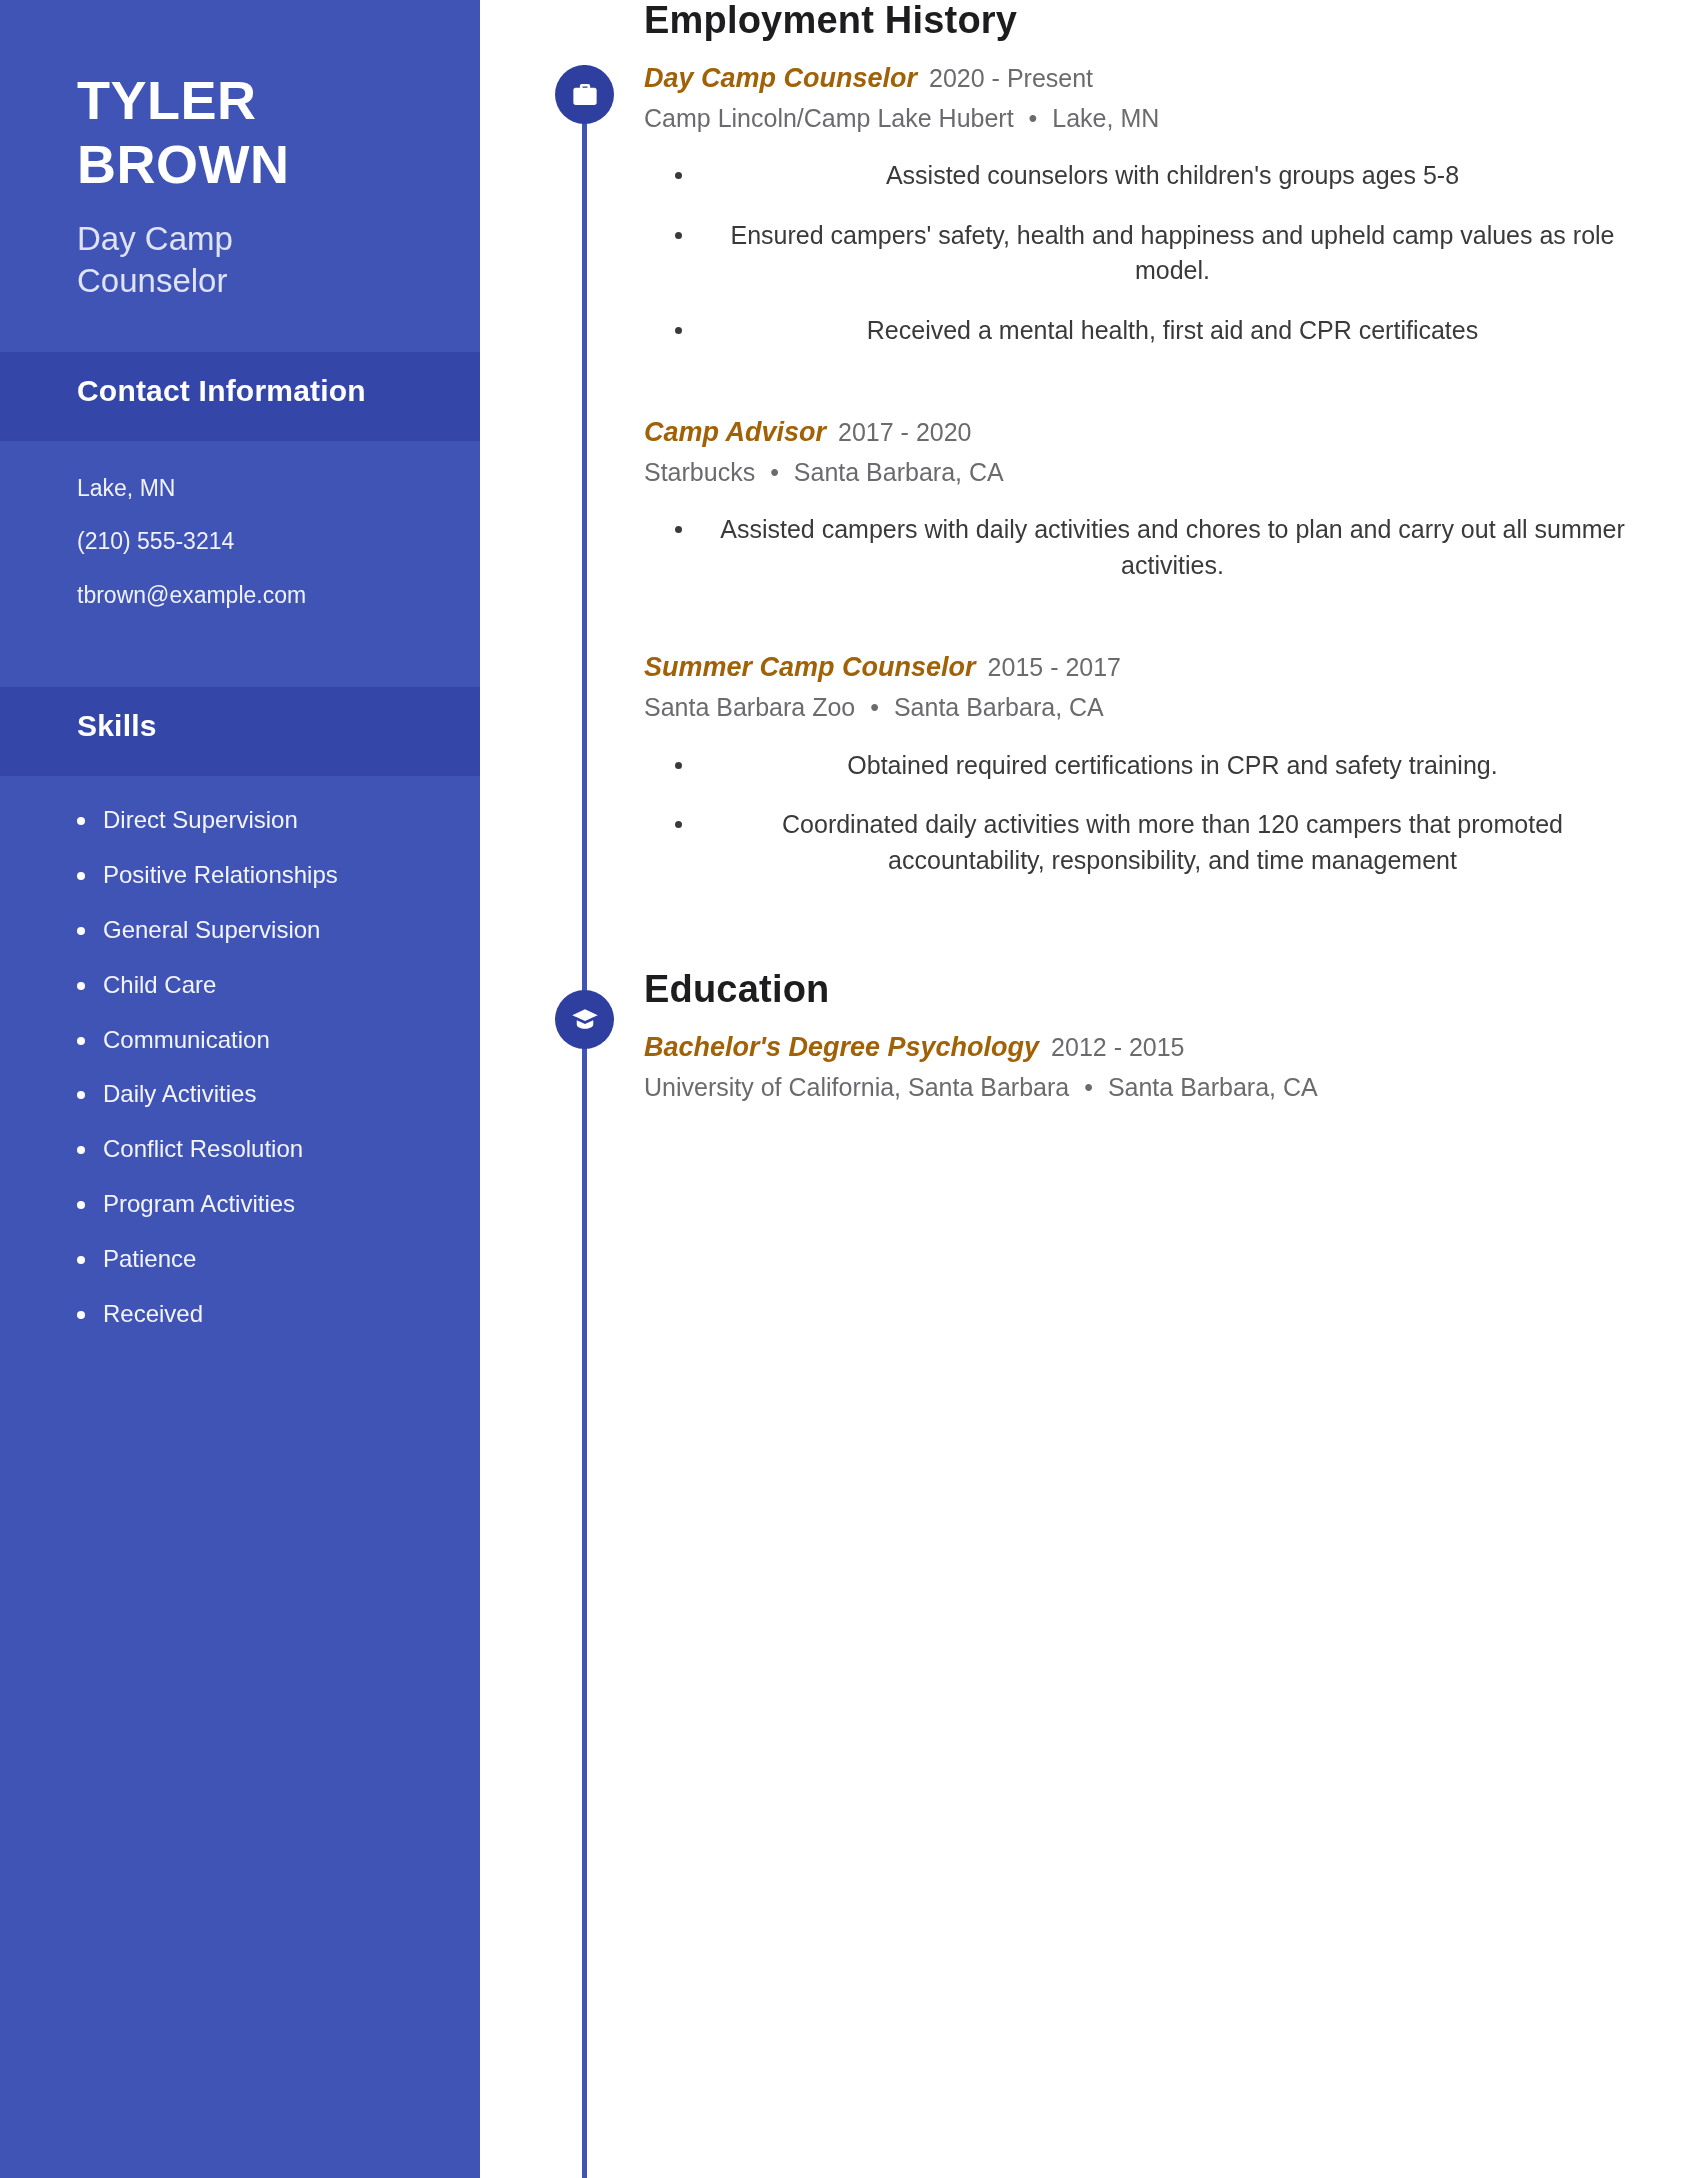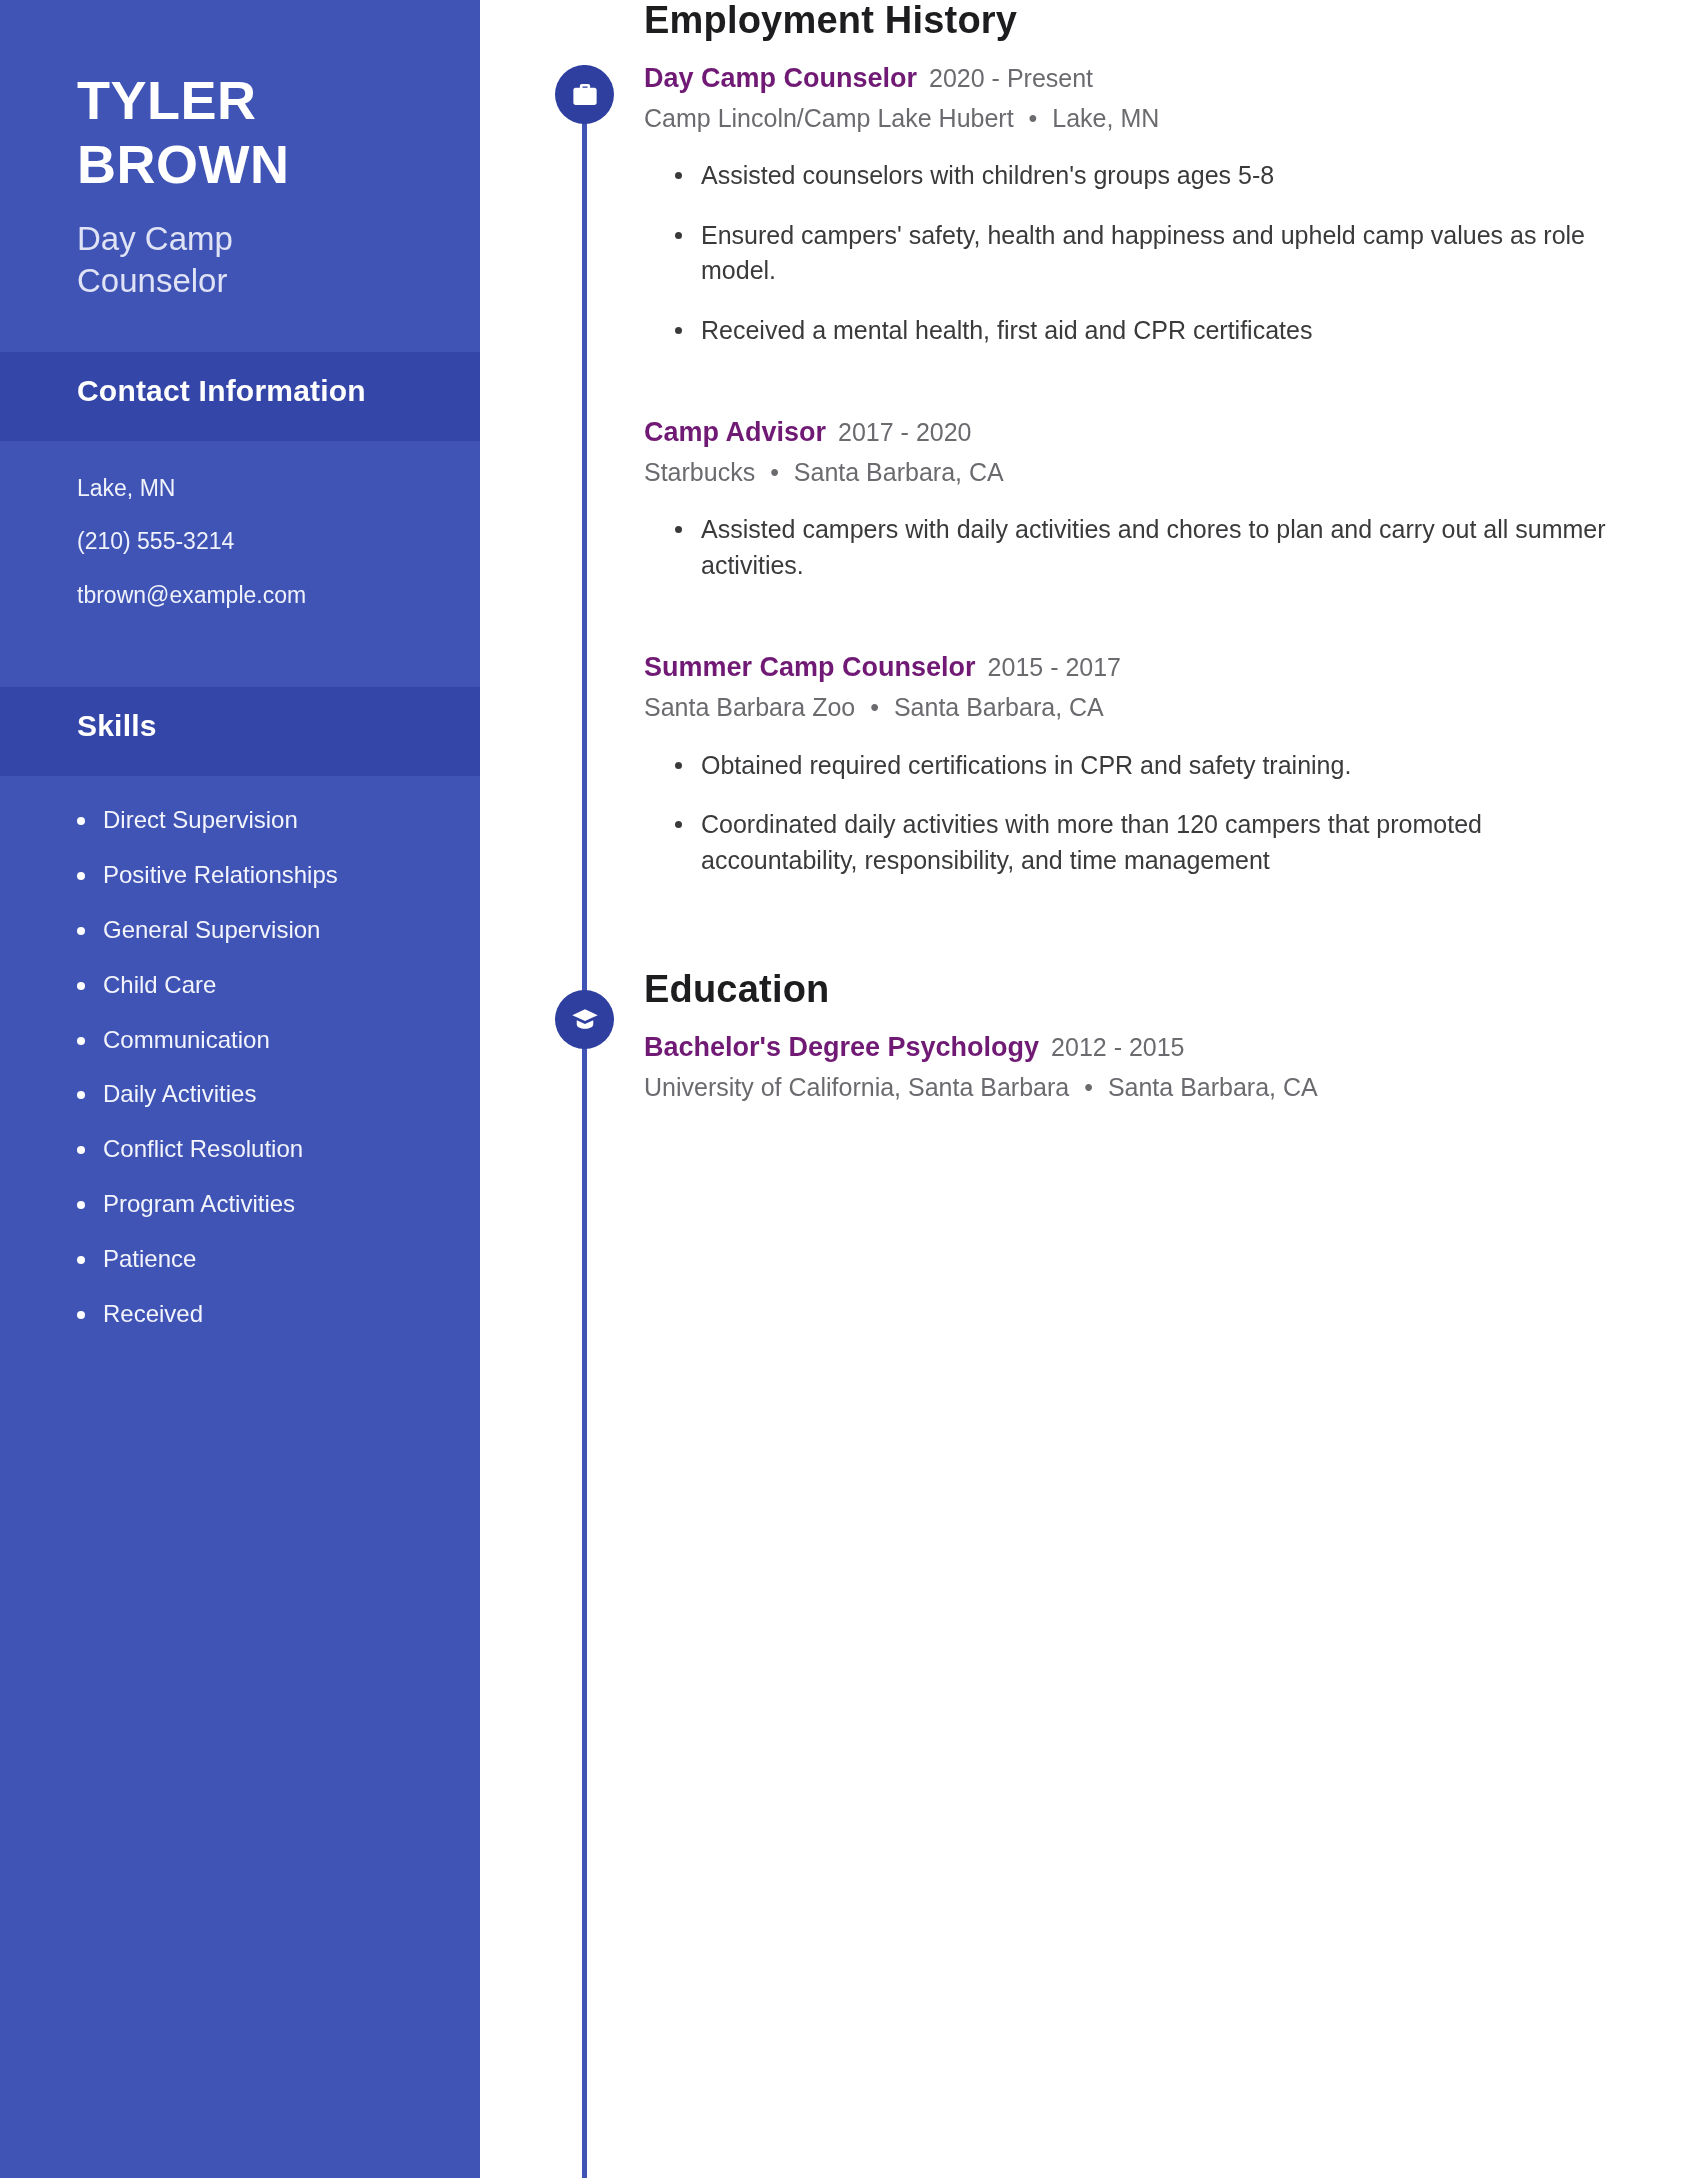--- a/index.html
+++ b/index.html
@@ -139,22 +139,23 @@
   .entry { margin-top: 20px; }
   .entry-title-row {
     display: flex;
     align-items: baseline;
     flex-wrap: wrap;
     gap: 12px;
   }
   .entry-title {
     font-size: 27px;
     font-weight: 700;
-    color: #701a75;
+    color: #a16207;
     line-height: 1.25;
+    font-style: italic;
   }
   .entry-dates {
     font-size: 25px;
     font-weight: 400;
     color: #6b6b6f;
     line-height: 1.25;
   }
   .entry-meta {
     margin-top: 6px;
     font-size: 25px;
@@ -163,20 +164,21 @@
   }
   .meta-sep {
     display: inline-block;
     padding: 0 8px;
     color: #6b6b6f;
   }
   .bullets {
     margin: 24px 0 0 0;
     padding-left: 57px;
     list-style: none;
+    text-align: center;
   }
   .bullets li {
     position: relative;
     font-size: 25px;
     color: #3a3a3c;
     line-height: 1.42;
     margin-bottom: 24px;
   }
   .bullets li::before {
     content: "";

